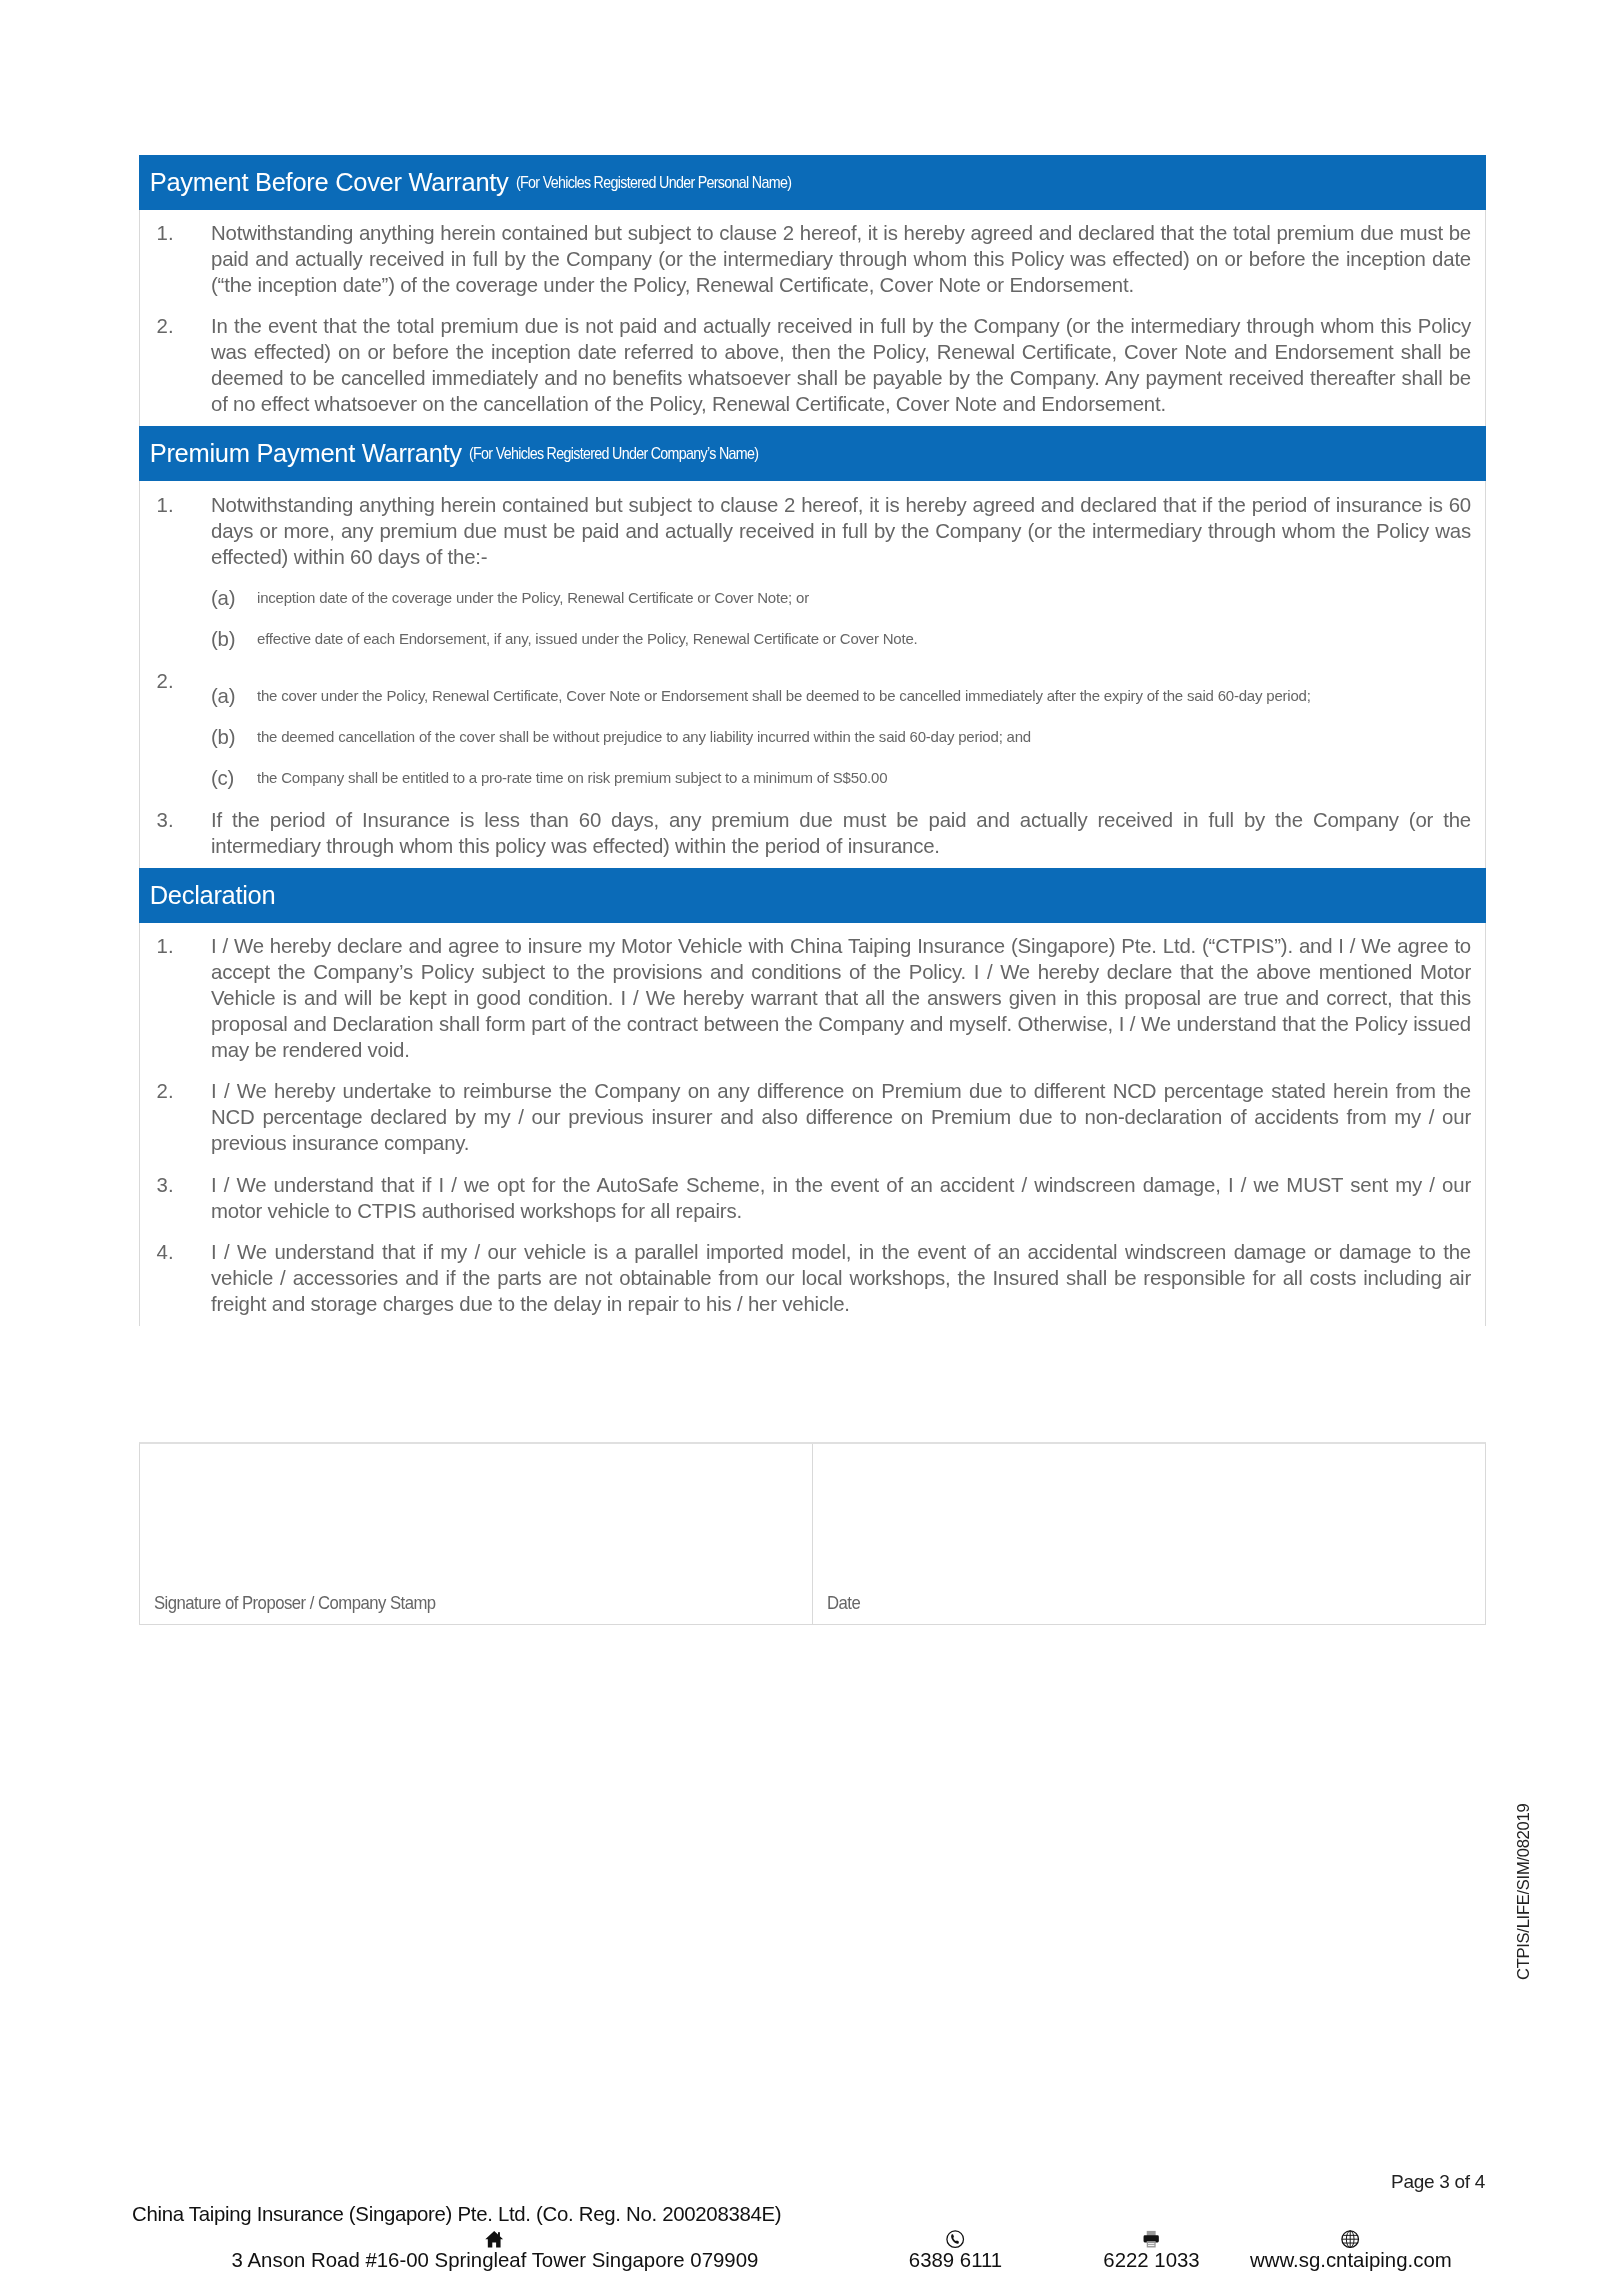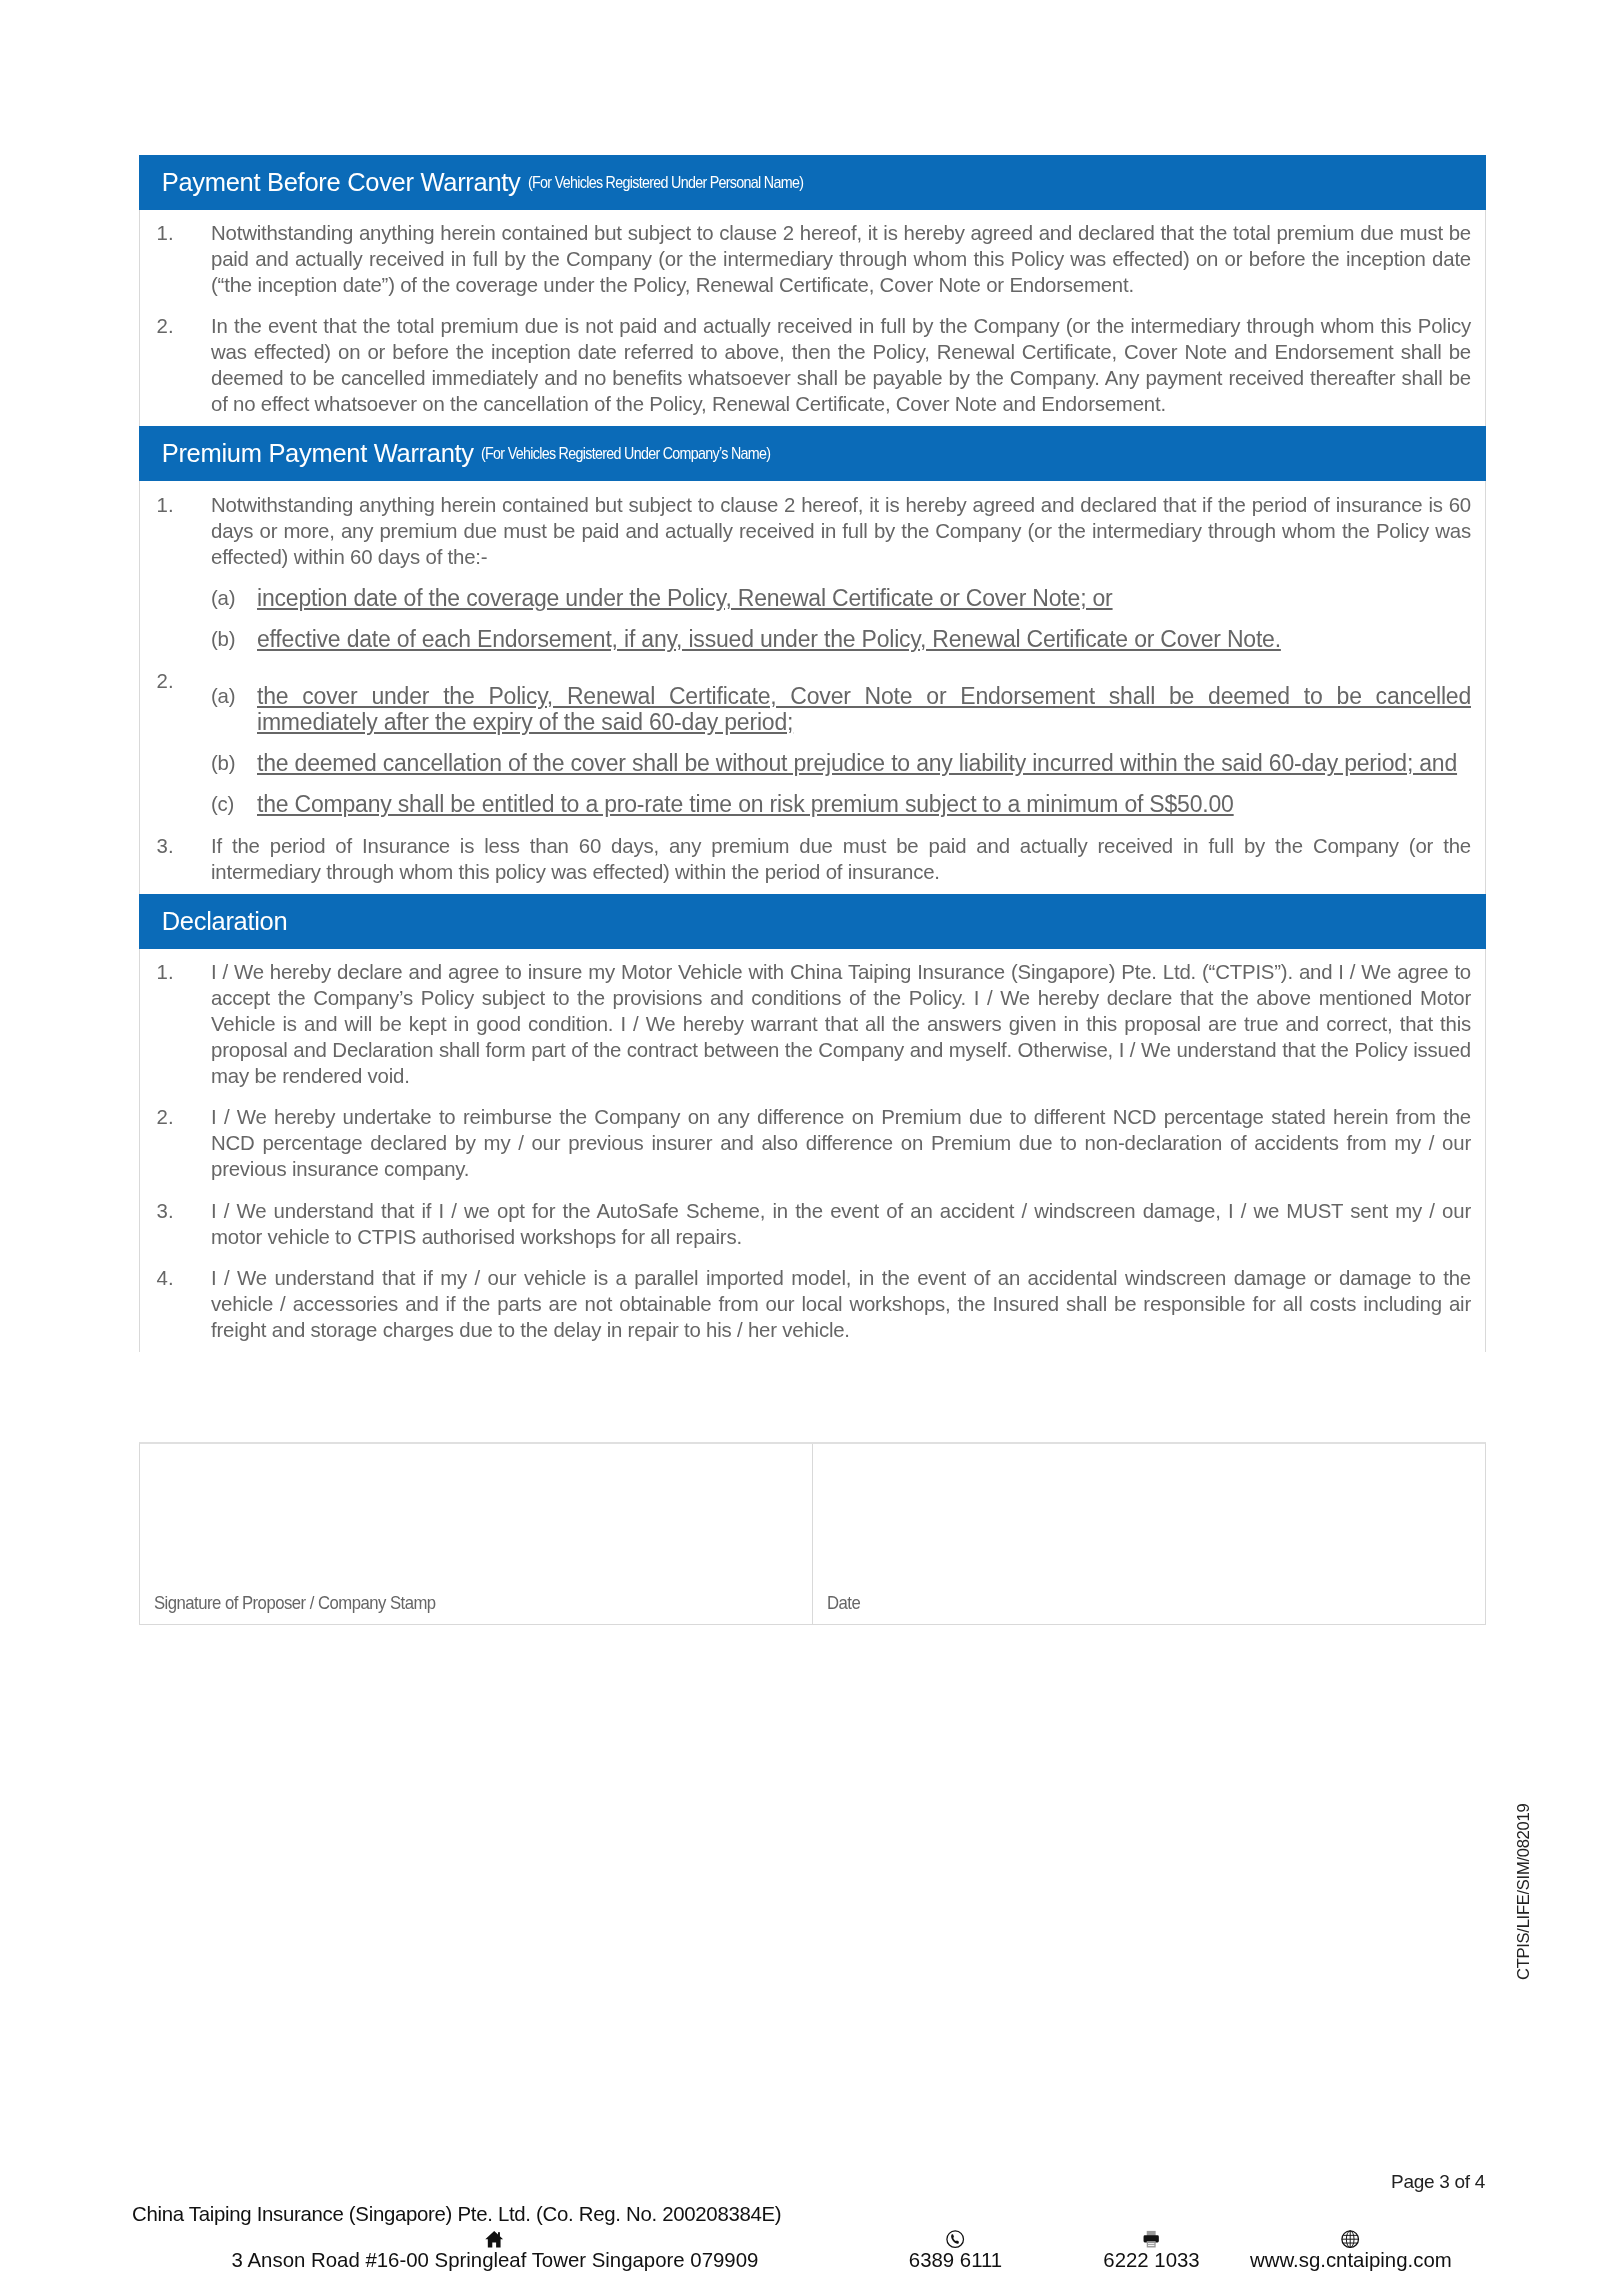--- a/index.html
+++ b/index.html
@@ -1,34 +1,34 @@
 <!DOCTYPE html>
 <html style="font-size:10.2px"><head>
 <meta charset="utf-8">
 <style>
   html, body { margin: 0; padding: 0; background: #ffffff; }
   body { width: 1623px; height: 2295px; position: relative; overflow: hidden;
          font-family: "Liberation Sans", sans-serif; color: #666666; }
   .form-box { position: absolute; left: 139px; top: 155px; width: 1347px;
               border-left: 1.3px solid #d9d9d9; border-right: 1.3px solid #d9d9d9; box-sizing: border-box; }
   .sec-header { background: #0b6bb8; color: #ffffff; height: 55px; display: flex; align-items: center;
-                padding-left: 23px; box-sizing: border-box; margin-left: -1.3px; margin-right: -1.3px; }
+                padding-left: 11px; box-sizing: border-box; margin-left: -1.3px; margin-right: -1.3px; }
   .sec-title { font-size: 25.5px; letter-spacing: -0.3px; }
   .sec-sub { font-size: 16.6px; margin-left: 7.6px; letter-spacing: -0.8px; transform: scaleX(0.86);
              transform-origin: left center; display: inline-block; white-space: nowrap; }
   .sec-body { padding: 10.2px 14px 9px 0; }
   .item { display: flex; margin-bottom: 15.3px; }
   .item:last-child { margin-bottom: 0; }
   .num { width: 71px; flex: none; padding-left: 16.6px; box-sizing: border-box; font-size: 20.4px; line-height: 26px; }
   .txt { flex: 1; font-size: 20.4px; line-height: 26px; text-align: justify; letter-spacing: -0.2px; }
   .subitems { margin-top: 15.3px; }
   .sub { display: flex; margin-bottom: 15.3px; }
   .sub:last-child { margin-bottom: 0; }
   .sub-letter { width: 46px; flex: none; font-size: 20.4px; line-height: 26px; }
-  .sub-txt { flex: 1; font-size: 23px; line-height: 26px; text-align: justify; letter-spacing: -0.2px; text-decoration: underline; }
+  .sub-txt { flex: 1; font-size: 15px; line-height: 26px; text-align: justify; letter-spacing: -0.2px; }
   .sig-box { position: absolute; left: 139px; top: 1442px; width: 1347px; height: 183px;
              border: 1.3px solid #d9d9d9; border-top: 2.5px solid #e0e0e0; box-sizing: border-box; display: flex; }
   .sig-cell { flex: 1; position: relative; }
   .sig-cell + .sig-cell { border-left: 1.3px solid #d9d9d9; }
   .sig-label { position: absolute; left: 14px; bottom: 10.2px; font-size: 19px; letter-spacing: -0.6px;
                transform: scaleX(0.88); transform-origin: left bottom; white-space: nowrap; }
   .side-code { position: absolute; left: 1514px; top: 1980px; transform: rotate(-90deg);
                transform-origin: left top; font-size: 16.6px; color: #222; letter-spacing: -0.3px; white-space: nowrap; }
   .page-num { position: absolute; right: 138px; top: 2171px; font-size: 19px; color: #222; letter-spacing: -0.3px; }
   .footer { position: absolute; left: 132px; top: 2203px; width: 1350px; color: #111; font-size: 20.4px; }

